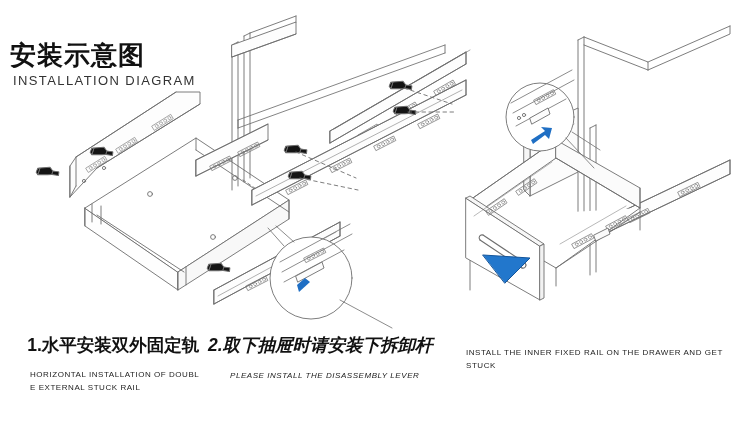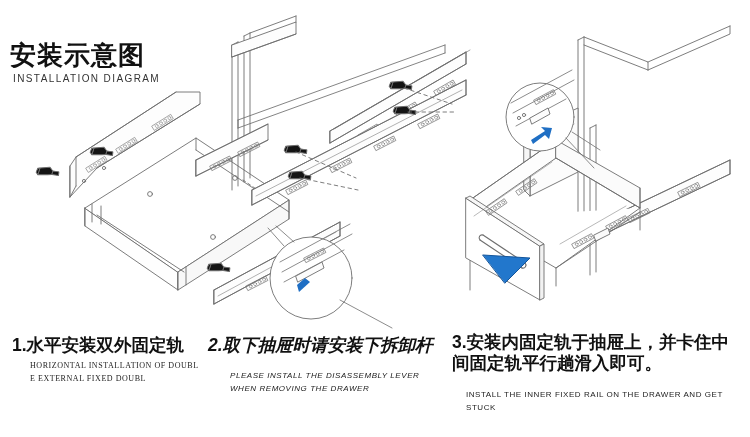--- a/index.html
+++ b/index.html
@@ -13,39 +13,39 @@
   }
   #stage{position:relative;width:750px;height:437px;}
 
   
   .title-block{position:absolute;left:10px;top:42px;}
   .title-cn{
     font-size:26px;font-weight:bold;letter-spacing:1px;
     line-height:1.05;color:#111;white-space:nowrap;
   }
   .title-en{
-    font-size:10px;letter-spacing:1.4px;color:#333;
+    font-size:13px;letter-spacing:1.4px;color:#333;
     margin-top:4px;margin-left:3px;white-space:nowrap;
   }
 
   
   .art{position:absolute;left:0;top:0;width:750px;height:330px;}
 
   
   .captions{position:absolute;left:0;top:330px;width:750px;height:107px;}
   .cap{position:absolute;}
   .cap-cn{
     font-size:17.5px;font-weight:bold;color:#111;
-    line-height:1.18;white-space:nowrap;
+    line-height:1.18;white-space:nowrap;text-align:right;
   }
   .cap-en{
     font-size:8px;letter-spacing:0.55px;color:#222;line-height:1.65;
   }
   .cap1{left:12px;top:5px;}
-  .cap1 .cap-en{margin-top:3px;margin-left:18px;font-family:Liberation Serif, serif;}
+  .cap1 .cap-en{margin-top:12px;margin-left:18px;}
   .cap2{left:208px;top:5px;font-style:italic;}
   .cap2 .cap-en{margin-top:13px;margin-left:22px;}
   .cap3{left:452px;top:2px;width:292px;}
   .cap3 .cap-cn{white-space:normal;line-height:1.2;}
   .cap3 .cap-en{margin-top:14px;margin-left:14px;}
 </style>
 </head>
 <body>
 
 <div id="stage">
@@ -363,33 +363,31 @@
 
     </g>
   </svg>
 
   <div class="captions">
 
     <div class="cap cap1">
       <div class="cap-cn"><span>1.</span><span>水平安装双外固定轨</span></div>
       <div class="cap-en">
         <div>HORIZONTAL INSTALLATION OF DOUBL</div>
-        <div>E EXTERNAL FIXED DOUBL</div>
+        <div>E EXTERNAL STUCK RAIL</div>
       </div>
     </div>
 
     <div class="cap cap2">
       <div class="cap-cn"><span>2.</span><span>取下抽屉时请安装下拆卸杆</span></div>
       <div class="cap-en">
         <div>PLEASE INSTALL THE DISASSEMBLY LEVER</div>
-        <div>WHEN REMOVING THE DRAWER</div>
       </div>
     </div>
 
     <div class="cap cap3">
-      <div class="cap-cn"><span>3.</span><span>安装内固定轨于抽屉上，并卡住中间固定轨平行趟滑入即可。</span></div>
       <div class="cap-en">
         <div>INSTALL THE INNER FIXED RAIL ON THE DRAWER AND GET STUCK</div>
       </div>
     </div>
 
   </div>
 </div>
 
 </body></html>

